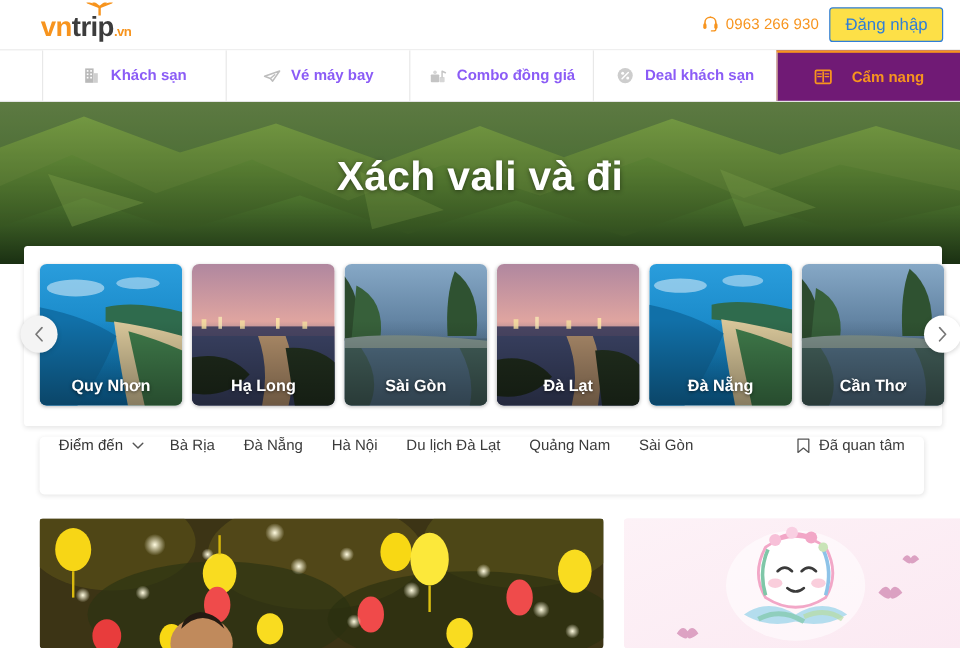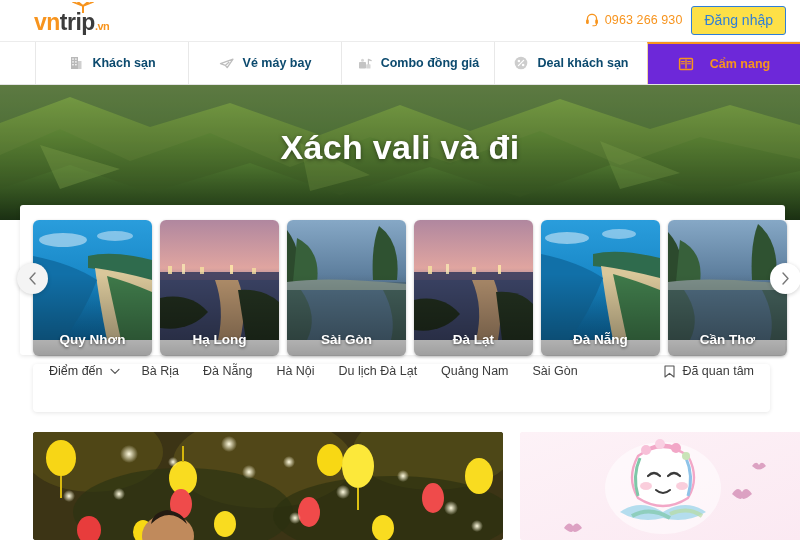--- a/index.html
+++ b/index.html
@@ -35,26 +35,26 @@
 
   
   .navbar {
     position:absolute; left:0; top:41px; width:800px; height:44px;
     background:#fff; display:flex; align-items:stretch;
     border-top:1px solid #ececec; border-bottom:1px solid #e4e4e4;
   }
   .nav-pad { width:35px; flex:0 0 35px; }
   .nav-tab {
     flex:1 1 0; display:flex; align-items:center; justify-content:center; gap:8px;
-    border-left:1px solid #e8e8e8; font-size:12.5px; color:#0c4a6e; font-weight:bold;
+    border-left:1px solid #e8e8e8; font-size:12.5px; color:#8b5cf6; font-weight:bold;
     cursor:pointer; background:#fff; position:relative;
   }
   .nav-tab:first-of-type { border-left:1px solid #e8e8e8; }
   .nav-tab.active {
-    background:#6d28d9; color:#f7941e; border-top:2px solid #f7941e;
+    background:#701a75; color:#f7941e; border-top:2px solid #f7941e;
     border-left:1px solid #f0d5a8;
     gap:16px;
   }
   .nav-ico { width:16px; height:16px; display:block; flex:0 0 16px; }
 
   
   .hero {
     position:absolute; left:0; top:85px; width:800px; height:135px;
     overflow:hidden;
     padding-left:32px;
@@ -67,21 +67,21 @@
     text-shadow:0 1px 4px rgba(0,0,0,.45); padding-bottom:10px;
   }
 
   
   .carousel-panel {
     position:absolute; left:20px; top:205px; width:765px; height:150px;
     background:#ffffff; border-radius:3px; box-shadow:0 1px 4px rgba(0,0,0,.10);
   }
   .cards { position:absolute; left:13px; top:15px; display:flex; gap:8px; }
   .dcard {
-    position:relative; width:119px; height:136px; border-radius:6px; overflow:hidden;
+    position:relative; width:119px; height:118px; border-radius:6px; overflow:hidden;
     box-shadow:0 1px 3px rgba(0,0,0,.25); cursor:pointer;
   }
   .dcard .ph { position:absolute; inset:0; }
   .dcard .shade {
     position:absolute; left:0; bottom:0; width:100%; height:60%;
     background:linear-gradient(to bottom, rgba(0,0,0,0) 0%, rgba(0,0,0,.38) 100%);
   }
   .dcard .cname {
     position:absolute; left:0; bottom:9px; width:100%; text-align:center;
     color:#fff; font-size:13.5px; font-weight:bold; text-shadow:0 1px 3px rgba(0,0,0,.6);

